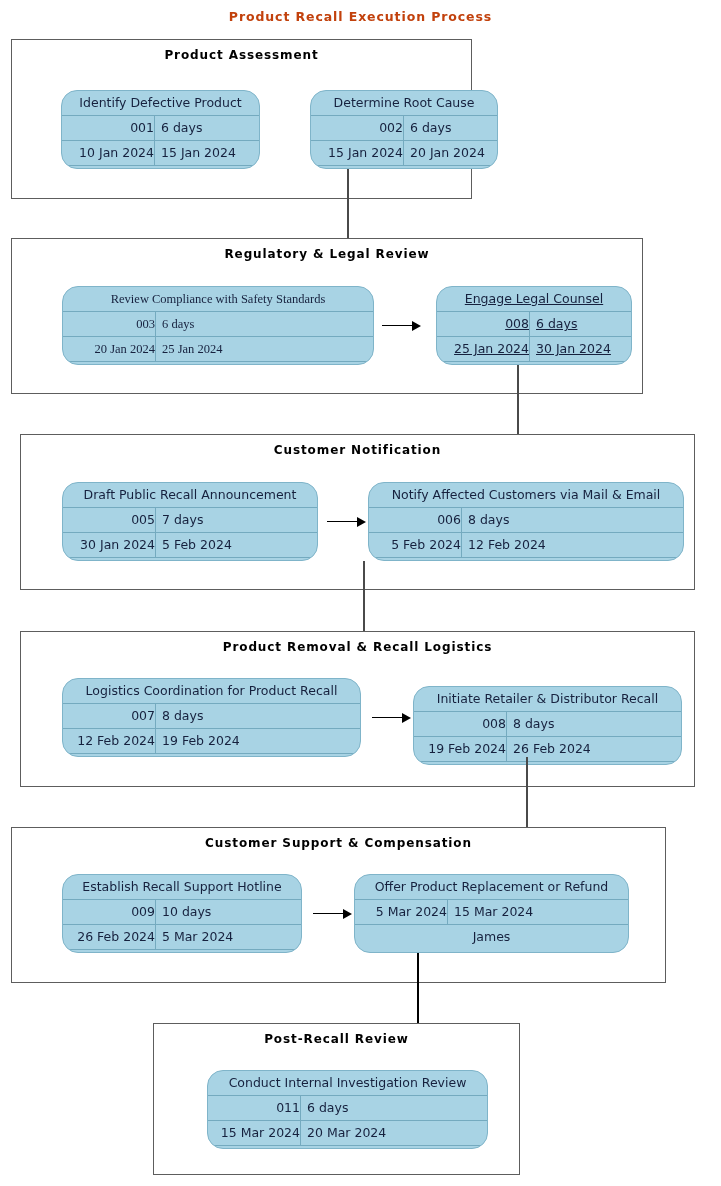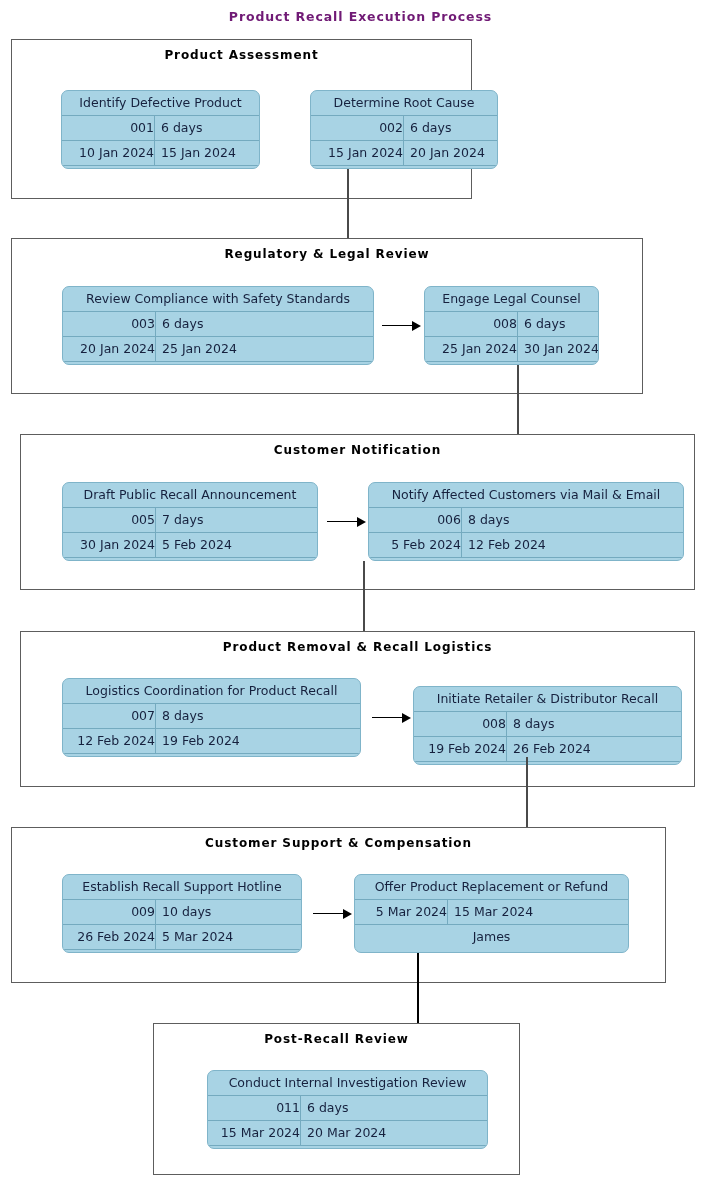--- a/index.html
+++ b/index.html
@@ -8,21 +8,21 @@
     font-family:"DejaVu Sans","Liberation Sans",sans-serif;
     color:#1a1a2e;
   }
   #stage{position:absolute;left:0;top:0;width:721px;height:1186px;}
 
   
   .diagram-title{
     position:absolute;left:0;top:9px;width:721px;
     text-align:center;
     font-size:12.5px;font-weight:bold;letter-spacing:.9px;
-    color:#701a75;
+    color:#c2410c;
   }
 
   
   .phase{
     position:absolute;
     border:1.3px solid #5d5d5d;
     background:#ffffff;
     box-sizing:border-box;
   }
   .phase-title{
@@ -31,21 +31,21 @@
     font-size:12px;font-weight:bold;letter-spacing:.9px;
     color:#000;
     pointer-events:none;
   }
 
   
   .task{
     position:absolute;
     background:#a8d3e4;
     border:1px solid #7fb4c9;
-    border-radius:7px;
+    border-radius:16px;
     box-sizing:border-box;
     overflow:hidden;
     font-size:12.5px;
     color:#16213e;
   }
   .task .row{
     display:flex;
     box-sizing:border-box;
     height:25px;
     line-height:24px;
@@ -151,41 +151,41 @@
     </div>
   </div>
 
   <div class="conn v" style="left:347px;top:169px;height:111px;"></div>
   <div class="arrow-down" style="left:343px;top:277px;"></div>
 
   <div class="phase" style="left:11px;top:238px;width:632px;height:156px;">
     <div class="phase-title">Regulatory &amp; Legal Review</div>
   </div>
 
-  <div class="task" style="left:62px;top:286px;width:312px;height:79px;">
+  <div class="task" style="left:62px;top:286px;width:312px;height:79px;font-family:Liberation Serif, serif;">
     <div class="row r-name">
       <span>Review Compliance with Safety Standards</span>
     </div>
     <div class="row r-mid">
       <div class="cell-l">003</div>
       <div class="cell-r">6 days</div>
     </div>
     <div class="row r-mid">
       <div class="cell-l">20 Jan 2024</div>
       <div class="cell-r">25 Jan 2024</div>
     </div>
     <div class="row r-owner">
       <span>Lisa</span>
     </div>
   </div>
 
   <div class="hline" style="left:382px;top:325px;width:32px;"></div>
   <div class="arrow-right" style="left:412px;top:321px;"></div>
 
-  <div class="task" style="left:424px;top:286px;width:175px;height:79px;">
+  <div class="task" style="left:436px;top:286px;width:196px;height:79px;text-decoration:underline;">
     <div class="row r-name">
       <span>Engage Legal Counsel</span>
     </div>
     <div class="row r-mid">
       <div class="cell-l">008</div>
       <div class="cell-r">6 days</div>
     </div>
     <div class="row r-mid">
       <div class="cell-l">25 Jan 2024</div>
       <div class="cell-r">30 Jan 2024</div>

